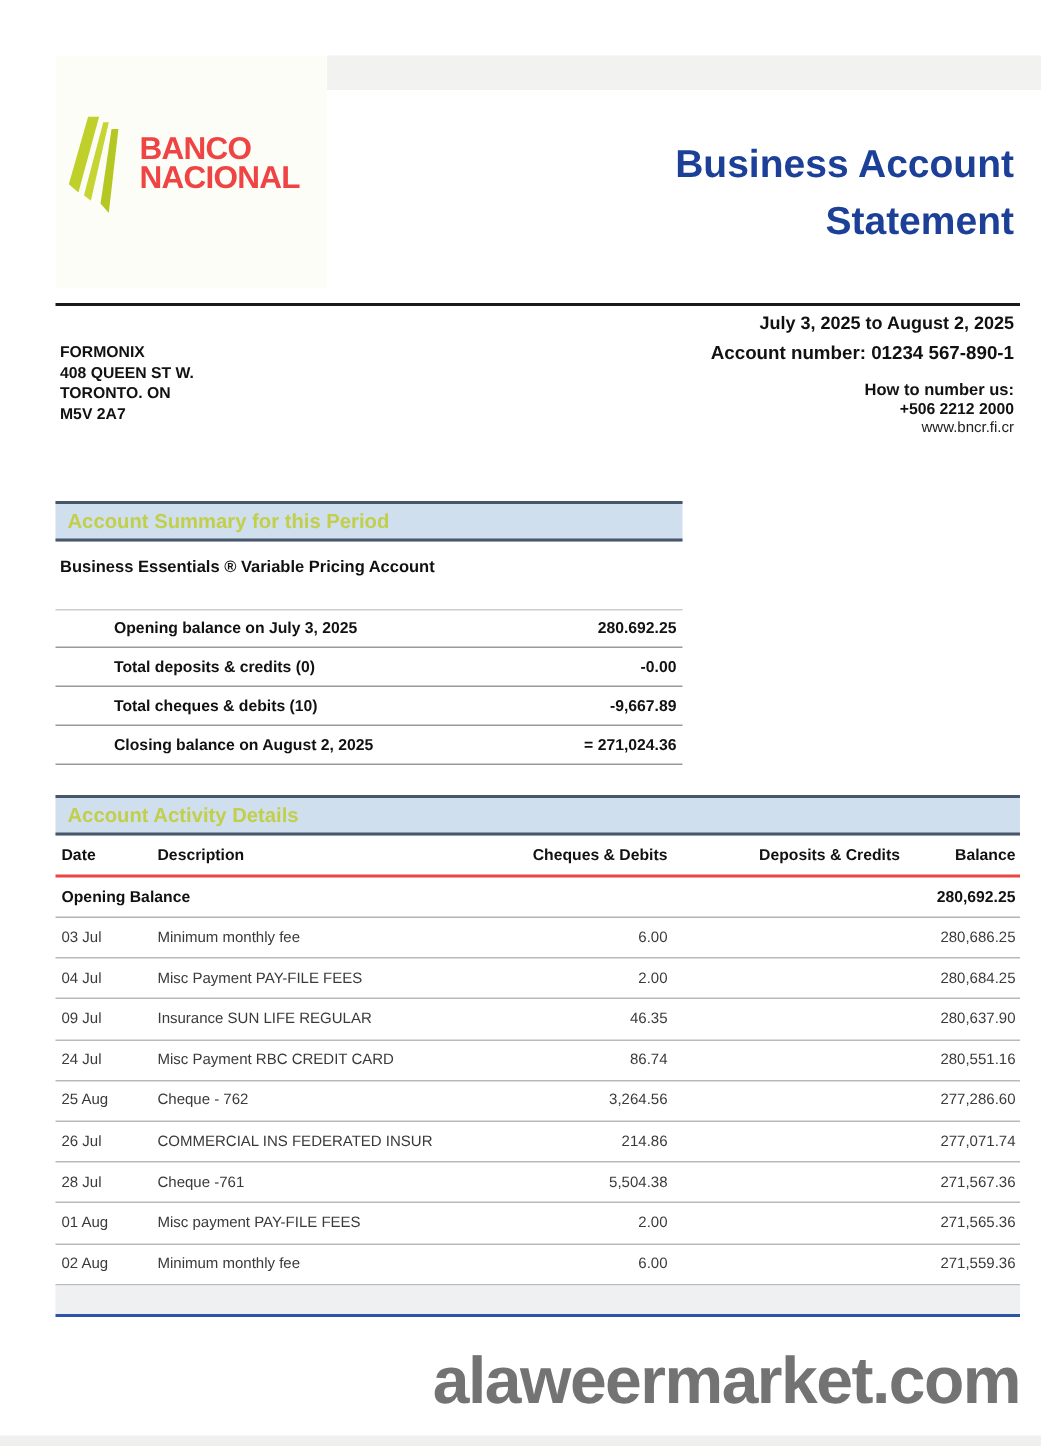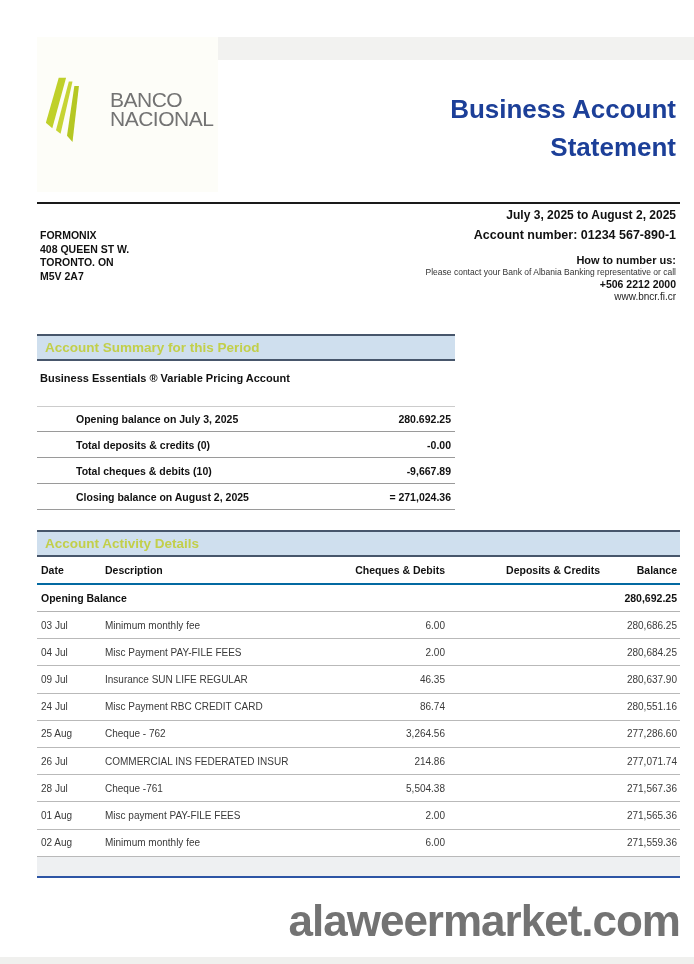--- a/index.html
+++ b/index.html
@@ -7,21 +7,21 @@
   body { font-family:"Liberation Sans", sans-serif; }
   .page {
     position:relative; width:694px; height:964px; margin:0 auto;
     background:#ffffff; overflow:hidden;
   }
   
   .top-strip { position:absolute; left:218px; top:37px; width:476px; height:23px; background:#f2f2f0; }
   .logo-box { position:absolute; left:37px; top:37px; width:181px; height:155px; background:#fdfdf8; }
   .logo { position:absolute; left:4px; top:38px; display:flex; align-items:center; }
   .logo-mark { width:52px; height:68px; }
-  .logo-text { color:#737373; font-weight:normal; font-size:21px; line-height:19px; letter-spacing:-0.5px;margin-left:17px; }
+  .logo-text { color:#ef4444; font-weight:bold; font-size:21px; line-height:19px; letter-spacing:-0.5px; }
 
   .doc-title { position:absolute; top:90px; right:18px; text-align:right;
     color:#1c3f98; font-weight:bold; font-size:26px; line-height:38px; }
 
   .rule { position:absolute; left:37px; top:202px; width:643px; height:0; border-top:2px solid #1a1a1a; }
 
   .period { position:absolute; top:208px; right:18px; font-size:12px; font-weight:bold; color:#111; }
   .acct-num { position:absolute; top:228px; right:18px; font-size:12.5px; font-weight:bold; color:#111; }
 
   .reach { position:absolute; top:253px; right:18px; text-align:right; color:#111; }
@@ -43,21 +43,21 @@
 
   .summary-table { position:absolute; left:37px; top:406px; width:418px; }
   .summary-row { display:flex; justify-content:space-between; align-items:center;
     height:26px; border-bottom:1px solid #9a9a9a; font-size:10.5px; font-weight:bold; color:#111; }
   .summary-row:first-child { border-top:1px solid #cccccc; }
   .summary-row .lbl { padding-left:3px;margin-left:36px; }
   .summary-row .val { padding-right:4px; text-align:right; }
 
   .activity-table { position:absolute; left:37px; top:557px; width:643px; color:#111; }
   .a-row { display:flex; align-items:center; }
-  .a-head { height:28px; font-size:10.5px; font-weight:bold; border-bottom:2px solid #0369a1; }
+  .a-head { height:28px; font-size:10.5px; font-weight:bold; border-bottom:2px solid #ef4444; }
   .a-open { height:27px; font-size:10.5px; font-weight:bold; border-bottom:1px solid #b3b3b3;gap:44px; }
   .a-tx { height:27.2px; font-size:10px; font-weight:normal; color:#3a3a3a; border-bottom:1px solid #b9b9b9; }
   .c-date { width:68px; padding-left:4px; }
   .c-desc { width:217px; }
   .c-debit { width:123px; text-align:right; }
   .c-credit { width:155px; text-align:right; }
   .c-bal { width:80px; text-align:right; padding-right:3px; }
   .c-open-label { width:285px; padding-left:4px; }
   .table-footer { height:21px; background:#eef0f2; border-bottom:2px solid #2d55a5; }
 
@@ -93,21 +93,20 @@
     <div>Statement</div>
   </div>
 
   <div class="rule"></div>
 
   <div class="period">July 3, 2025 to August 2, 2025</div>
   <div class="acct-num">Account number: 01234 567-890-1</div>
 
   <div class="reach">
     <div class="reach-heading">How to number us:</div>
-    <div class="reach-line">Please contact your Bank of Albania Banking representative or call</div>
     <div class="reach-phone">+506 2212 2000</div>
     <div class="reach-web">www.bncr.fi.cr</div>
   </div>
 
   <div class="customer">
     <div>FORMONIX</div>
     <div>408 QUEEN ST W.</div>
     <div>TORONTO. ON</div>
     <div>M5V 2A7</div>
   </div>

